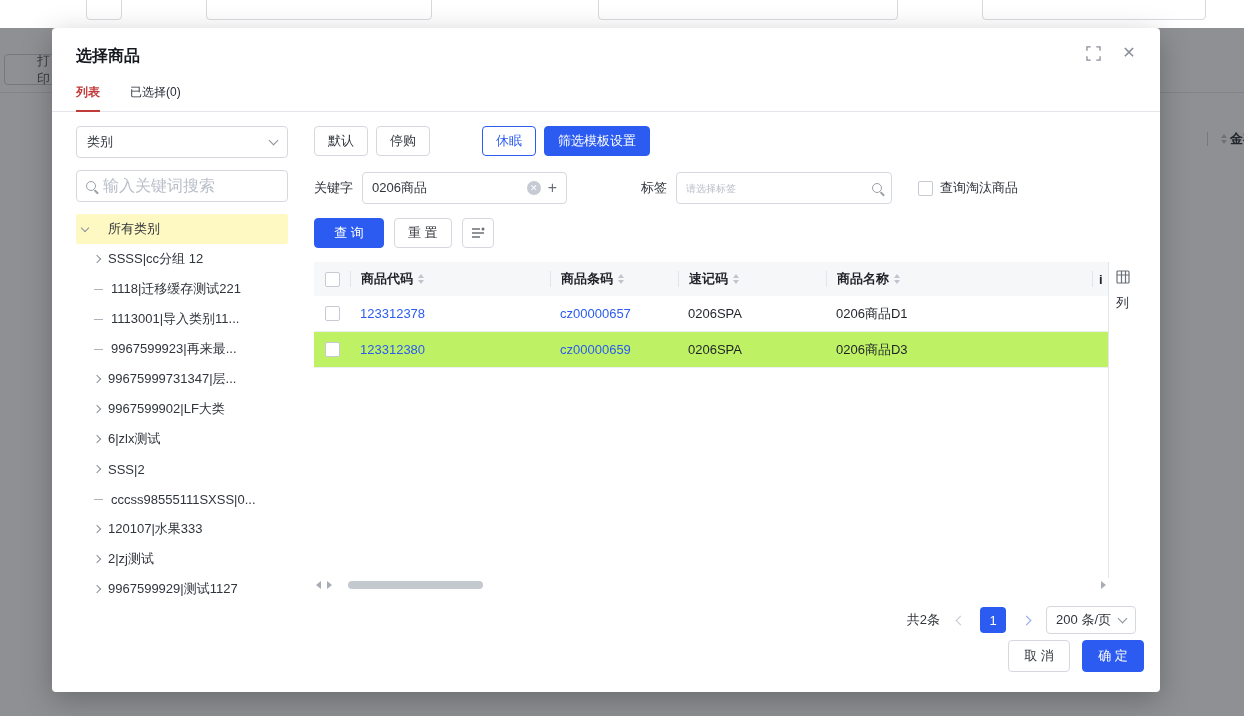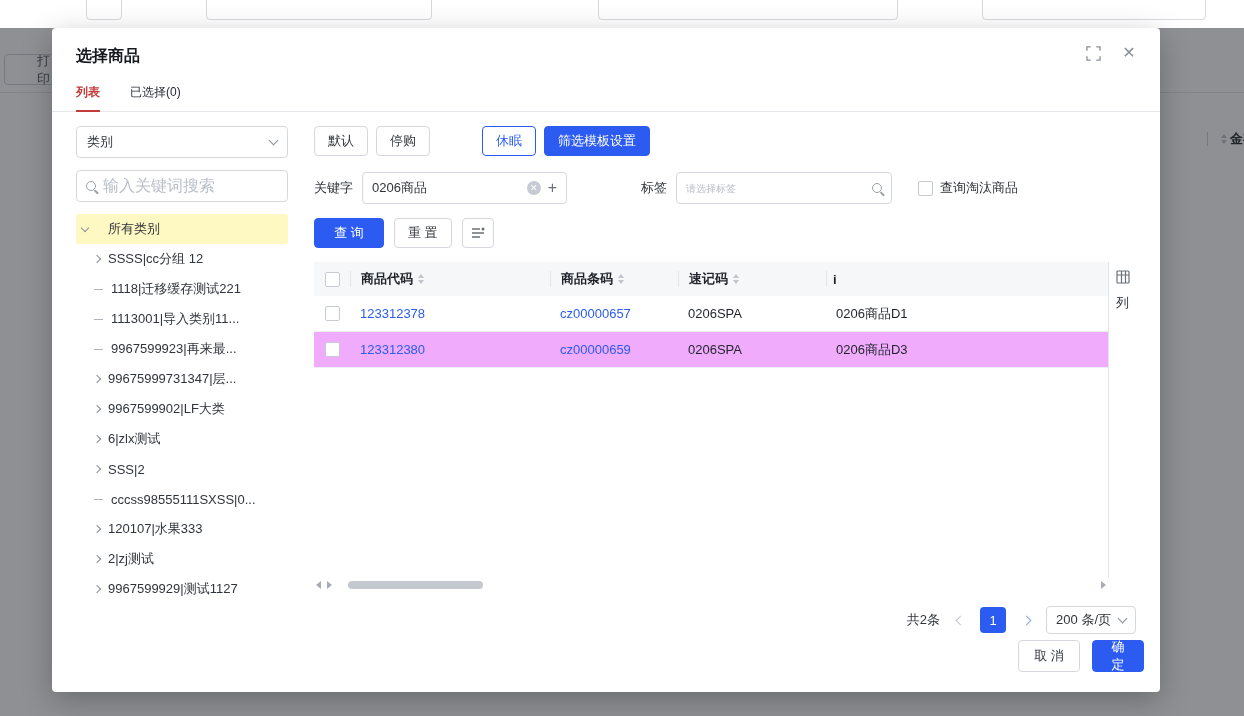--- a/index.html
+++ b/index.html
@@ -87,21 +87,21 @@
   .icon-sq { width:32px; height:30px; border:1px solid #d5d8de; border-radius:4px; background:#fff; display:flex;
              align-items:center; justify-content:center; cursor:pointer; }
 
   
   .table-wrap { margin-top:14px; flex:1 1 auto; min-height:0; position:relative; padding-right:28px; display:flex; flex-direction:column; }
   .col-strip { position:absolute; right:0; top:0; bottom:14px; width:28px; border-left:1px solid #e3e5e9;
                display:flex; flex-direction:column; align-items:center; padding-top:8px; gap:10px; cursor:pointer; }
   .strip-label { font-size:13px; color:#30343b; }
   .thead { display:flex; align-items:center; height:34px; background:#f6f7f9; font-size:13px; font-weight:bold; color:#1f2329; flex:0 0 auto; }
   .trow { display:flex; align-items:center; height:36px; font-size:13px; border-bottom:1px solid #eceef2; background:#fff; }
-  .trow.alt { background:#f0abfc; }
+  .trow.alt { background:#bef264; }
   .cell { display:flex; align-items:center; padding:0 10px; overflow:hidden; white-space:nowrap; }
   .thead .cell + .cell { border-left:1px solid #e3e5e9; height:16px; }
   .c-check { width:36px; justify-content:center; padding:0; flex:0 0 auto; }
   .c-code { width:200px; flex:0 0 auto; }
   .c-barcode { width:128px; flex:0 0 auto; }
   .c-mnem { width:148px; flex:0 0 auto; }
   .c-name { flex:1 1 auto; min-width:0; }
   .c-trunc { width:16px; flex:0 0 auto; padding:0 0 0 6px; }
   .tbody { flex:1 1 auto; min-height:0; overflow:hidden; }
   .link { color:#2b5bf0; cursor:pointer; }
@@ -124,21 +124,21 @@
   .chev-prev { border-color:#c3c7cf; transform:rotate(135deg); }
   .chev-next { border-color:#8aa4ee; transform:rotate(-45deg); }
   .pg-cur { width:26px; height:26px; background:#2b5bf0; color:#fff; border-radius:4px; display:flex; align-items:center;
             justify-content:center; font-size:13px; cursor:pointer; }
   .pg-size { height:28px; border:1px solid #d5d8de; border-radius:4px; display:flex; align-items:center; gap:8px;
              padding:0 9px; cursor:pointer;text-align:center; }
 
   
   .modal-footer { flex:0 0 auto; height:58px; display:flex; align-items:center; justify-content:flex-end; gap:12px; padding:0 16px 14px 0; }
   .btn.cancel { width:62px; height:32px; }
-  .btn.confirm { width:52px; height:32px; background:#2b5bf0; border-color:#2b5bf0; color:#fff; }
+  .btn.confirm { width:62px; height:32px; background:#2b5bf0; border-color:#2b5bf0; color:#fff; }
 </style>
 </head>
 <body>
 
 <div class="stage">
 
   <div class="bg-page">
     <div class="bg-mini"></div>
     <div class="bg-field" style="left:206px; width:226px;"></div>
     <div class="bg-field" style="left:598px; width:300px;"></div>
@@ -310,20 +310,27 @@
                   <i class="dn"></i>
                 </span>
             </div>
             <div class="cell c-mnem">
               <span>速记码</span>
               <span class="sort">
                   <i class="up"></i>
                   <i class="dn"></i>
                 </span>
             </div>
+            <div class="cell c-name">
+              <span>商品名称</span>
+              <span class="sort">
+                  <i class="up"></i>
+                  <i class="dn"></i>
+                </span>
+            </div>
             <div class="cell c-trunc">i</div>
           </div>
 
           <div class="tbody">
             <div class="trow">
               <div class="cell c-check">
                   <span class="cb"></span>
                 </div>
               <div class="cell c-code">
                   <span class="link">123312378</span>

